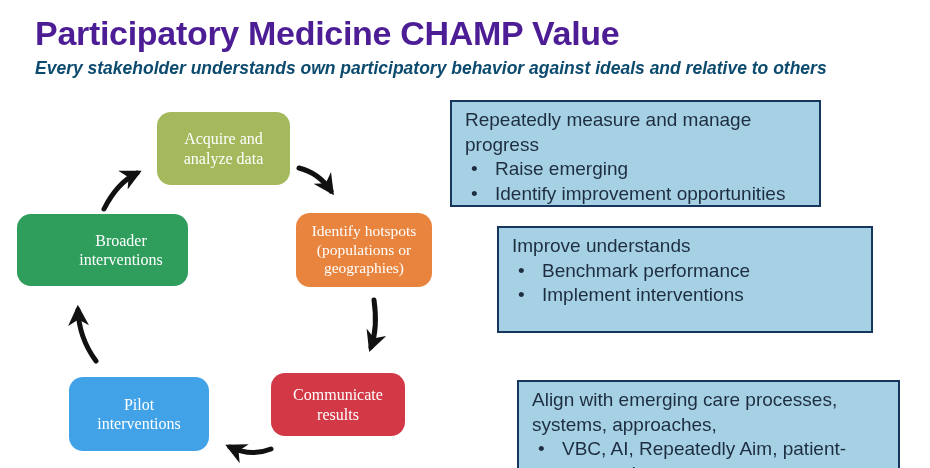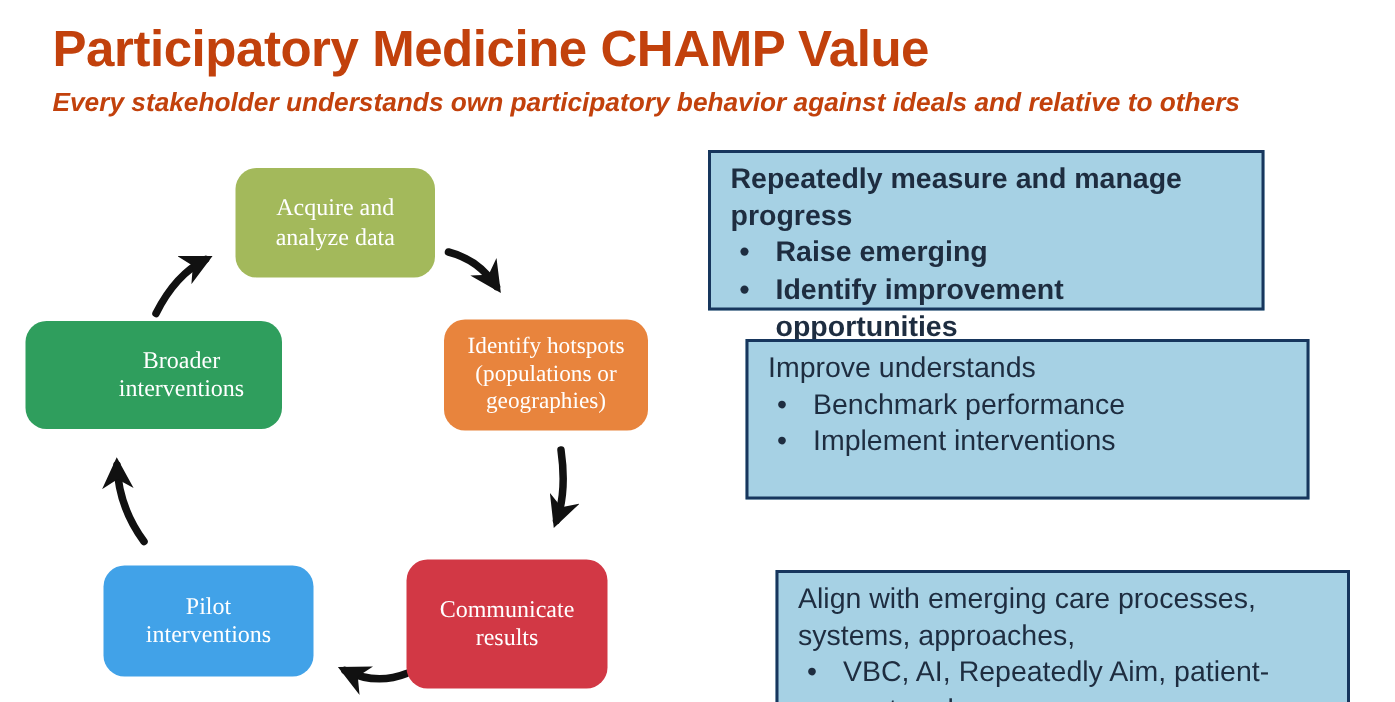--- a/index.html
+++ b/index.html
@@ -12,32 +12,32 @@
     font-family: "Liberation Sans", sans-serif;
   }
 
   
   .title {
     position: absolute;
     left: 35px;
     top: 14px;
     font-size: 34px;
     font-weight: bold;
-    color: #c2410c;
+    color: #4c1d95;
     letter-spacing: -0.3px;
     white-space: nowrap;
   }
   .subtitle {
     position: absolute;
     left: 35px;
     top: 58px;
     font-size: 17.5px;
     font-style: italic;
     font-weight: bold;
-    color: #c2410c;
+    color: #0c4a6e;
     white-space: nowrap;
   }
 
   
   .node {
     position: absolute;
     border-radius: 14px;
     color: #ffffff;
     display: flex;
     align-items: center;
@@ -45,21 +45,21 @@
     text-align: center;
     font-size: 16px;
     line-height: 1.2;
     white-space: pre-line;
     font-family: Liberation Serif, serif;
   }
   .node-acquire     { left: 157px; top: 112px; width: 133px; height: 73px; }
   .node-identify    { left: 296px; top: 213px; width: 136px; height: 74px; font-size: 15.5px; }
   .node-broader     { left: 17px;  top: 214px; width: 134px; height: 72px; }
   .node-pilot       { left: 69px;  top: 377px; width: 140px; height: 74px; }
-  .node-communicate { left: 271px; top: 373px; width: 134px; height: 86px; }
+  .node-communicate { left: 271px; top: 373px; width: 134px; height: 63px; }
 
   
   .arrows {
     position: absolute;
     left: 0; top: 0;
     width: 930px; height: 468px;
     pointer-events: none;
   }
   .arrows path.link {
     fill: none;
@@ -72,21 +72,21 @@
   .panel {
     position: absolute;
     background: #a6d1e4;
     border: 2px solid #17365d;
     color: #1e2d40;
     font-size: 19px;
     line-height: 1.3;
     padding: 6px 10px 6px 13px;
     box-sizing: border-box;
   }
-  .panel-1 { left: 472px; top: 100px; width: 371px; height: 107px; font-weight: bold; }
+  .panel-1 { left: 450px; top: 100px; width: 371px; height: 107px; }
   .panel-2 { left: 497px; top: 226px; width: 376px; height: 107px; }
   .panel-3 { left: 517px; top: 349px; width: 383px; height: 135px; margin-top: 31px; }
   .panel-heading { white-space: pre-line; }
   .panel ul { margin: 0; padding: 0; list-style: none; }
   .panel li { position: relative; padding-left: 30px; }
   .panel li::before {
     content: "\2022";
     position: absolute;
     left: 6px;
   }

